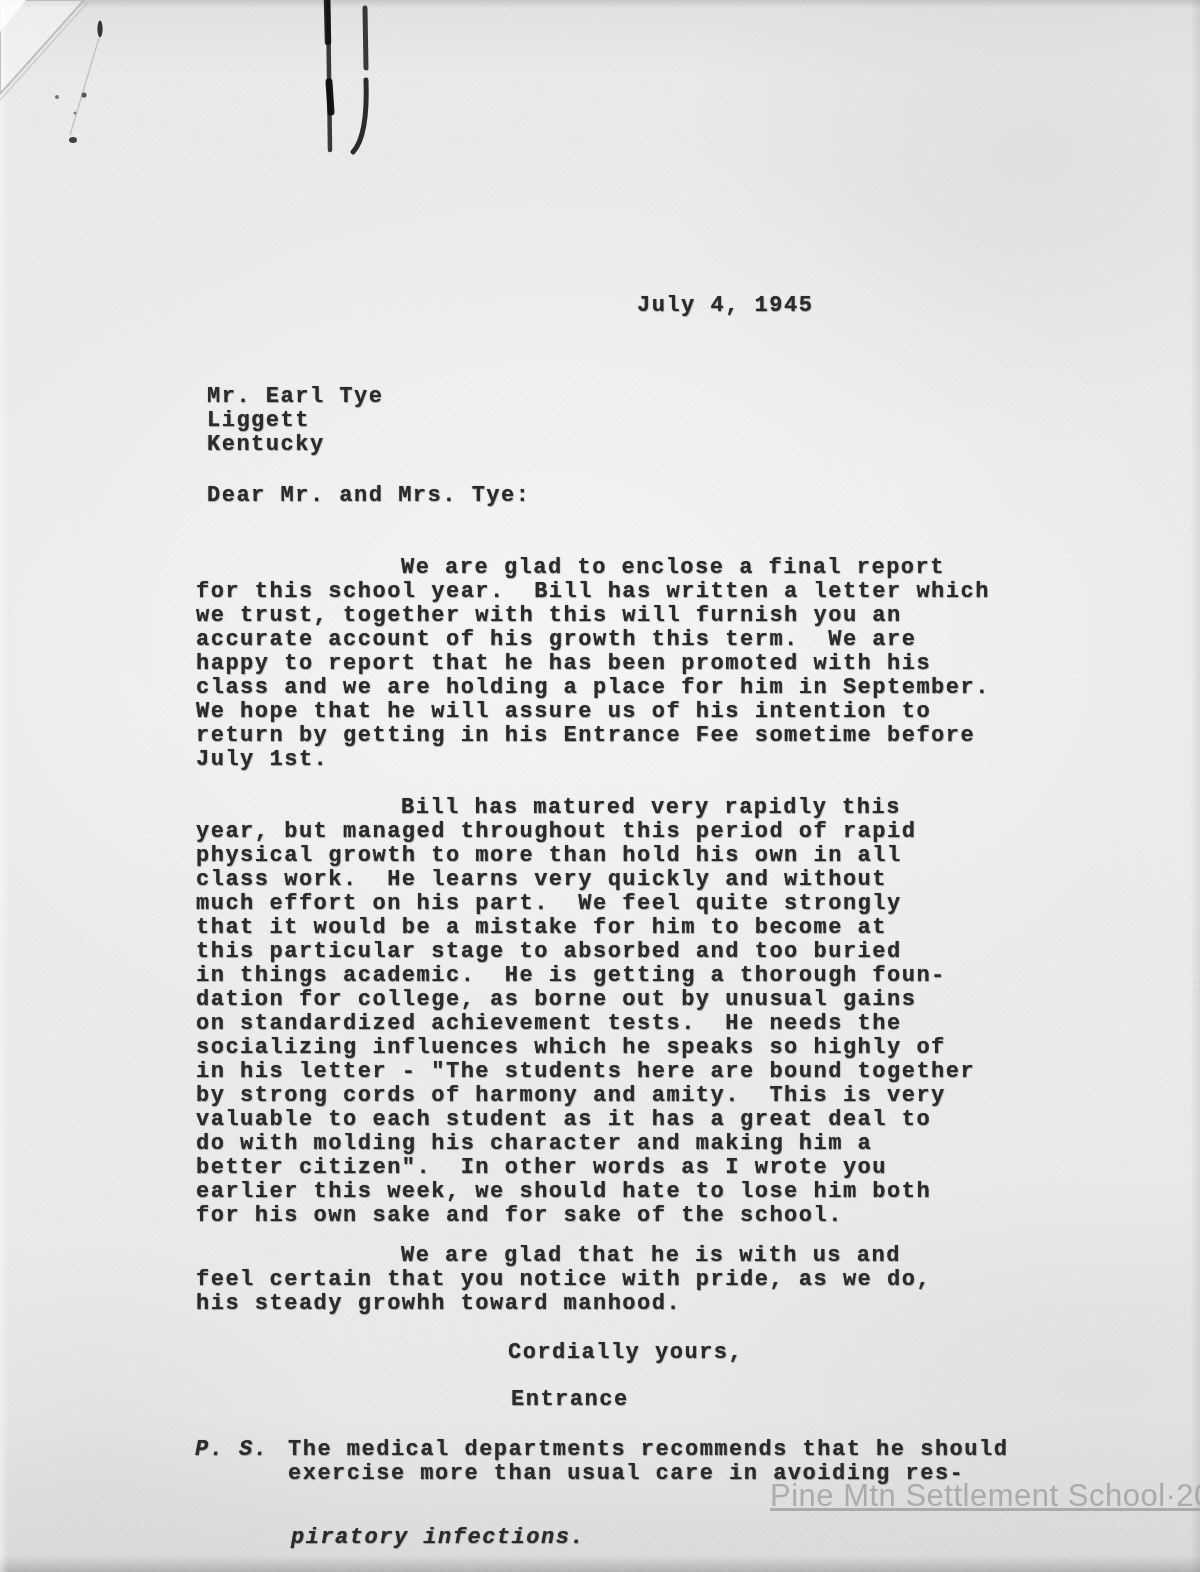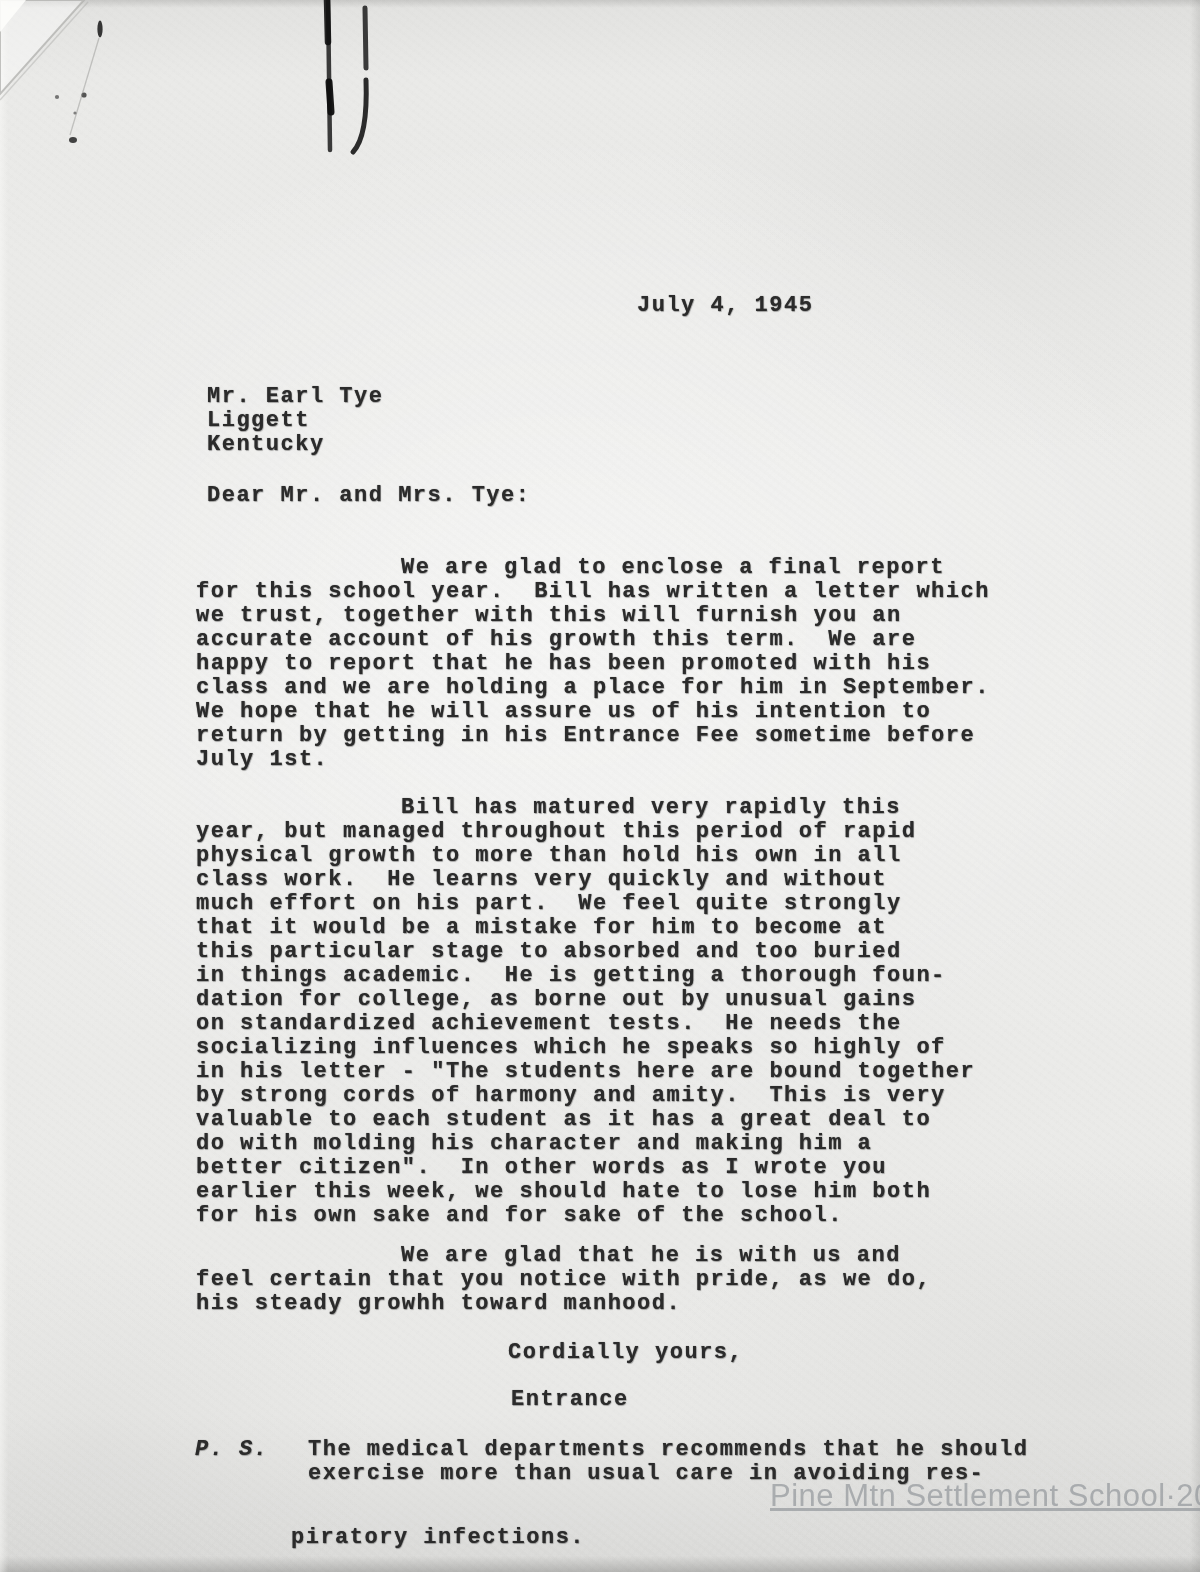--- a/index.html
+++ b/index.html
@@ -38,22 +38,22 @@
   .indent{text-indent:205px;}
   .date{left:637px;top:294px;}
   .recipient{left:207px;top:385px;}
   .salutation{left:207px;top:484px;}
   .p1{left:196px;top:556px;}
   .p2{left:196px;top:796px;}
   .p3{left:196px;top:1244px;}
   .closing{left:508px;top:1341px;}
   .signature{left:511px;top:1388px;}
   .ps-label{left:195px;top:1438px;font-style:italic;}
-  .ps-lines{left:308px;top:1438px;width:780px;}
-  .ps-cont{left:291px;top:1526px;}
+  .ps-lines{left:288px;top:1438px;width:780px;}
+  .ps-cont{left:291px;top:1526px;font-style:italic;}
 
   .watermark{
     position:absolute;left:770px;top:1478px;z-index:2;
     font-family:"Liberation Sans",sans-serif;
     font-size:31px;letter-spacing:0.5px;
     color:rgba(148,153,156,0.72);
     white-space:nowrap;
     text-decoration:underline;
   }
   .artifacts{position:absolute;left:0;top:0;z-index:1;}

